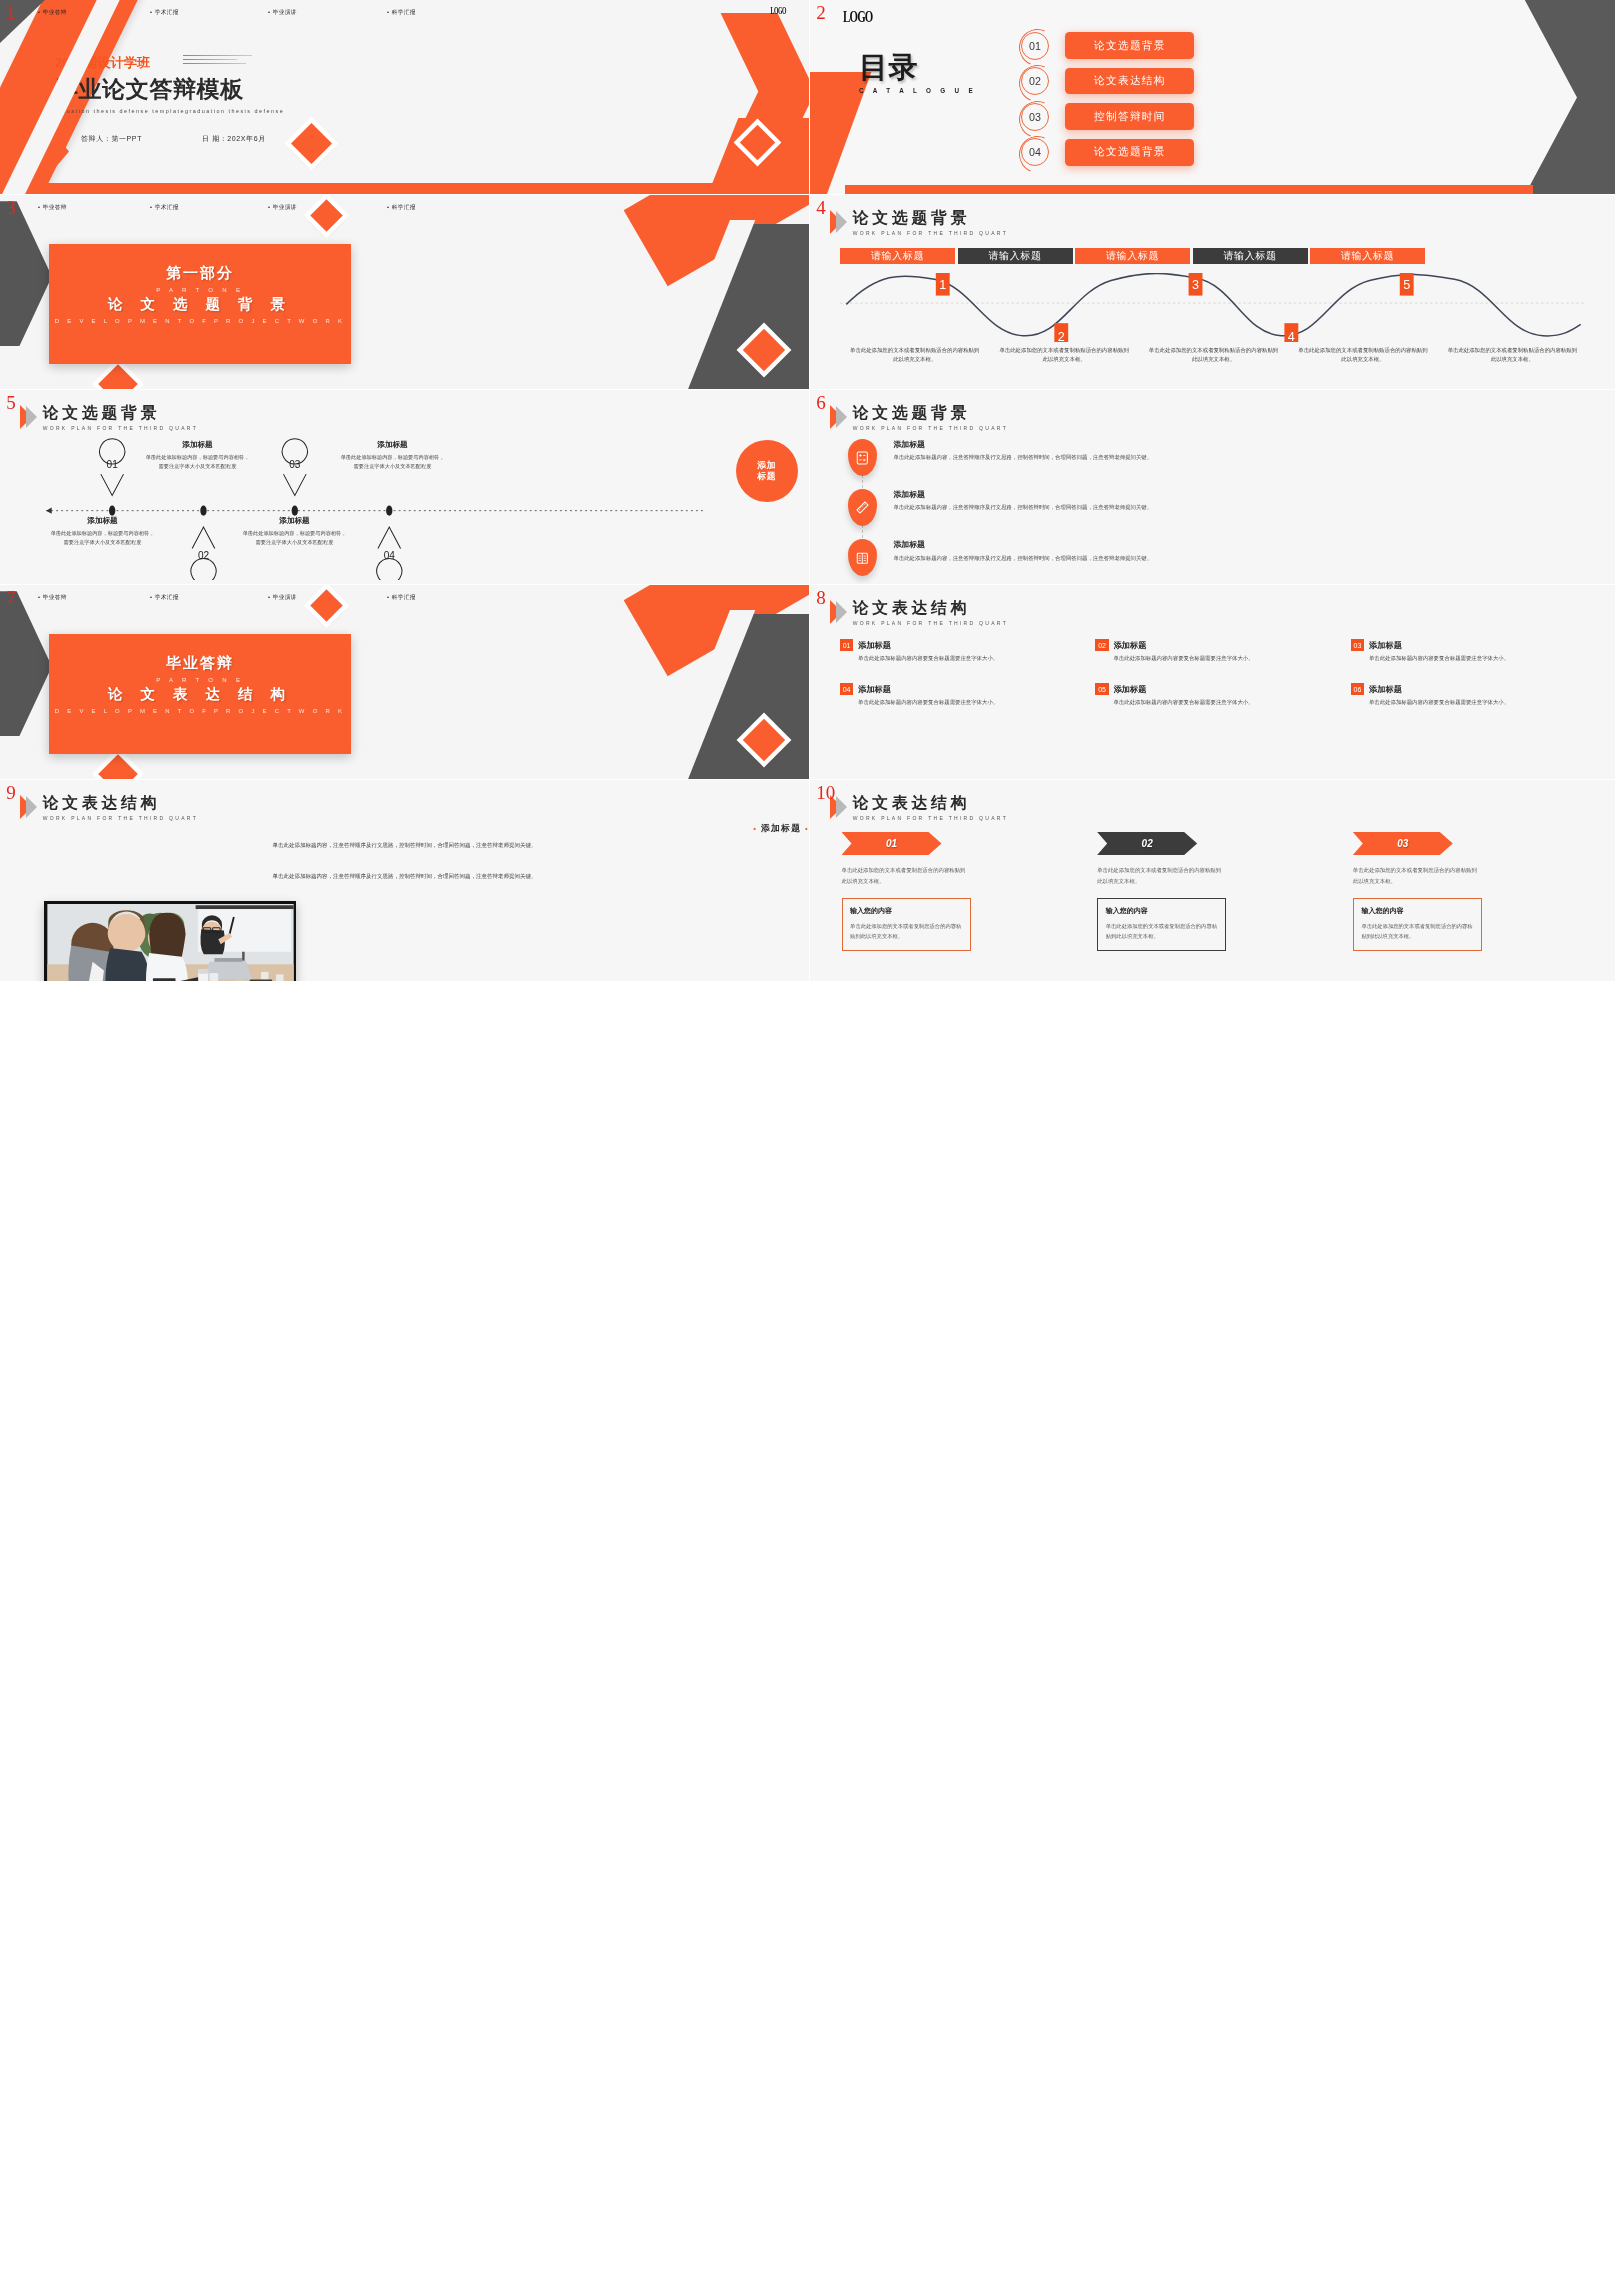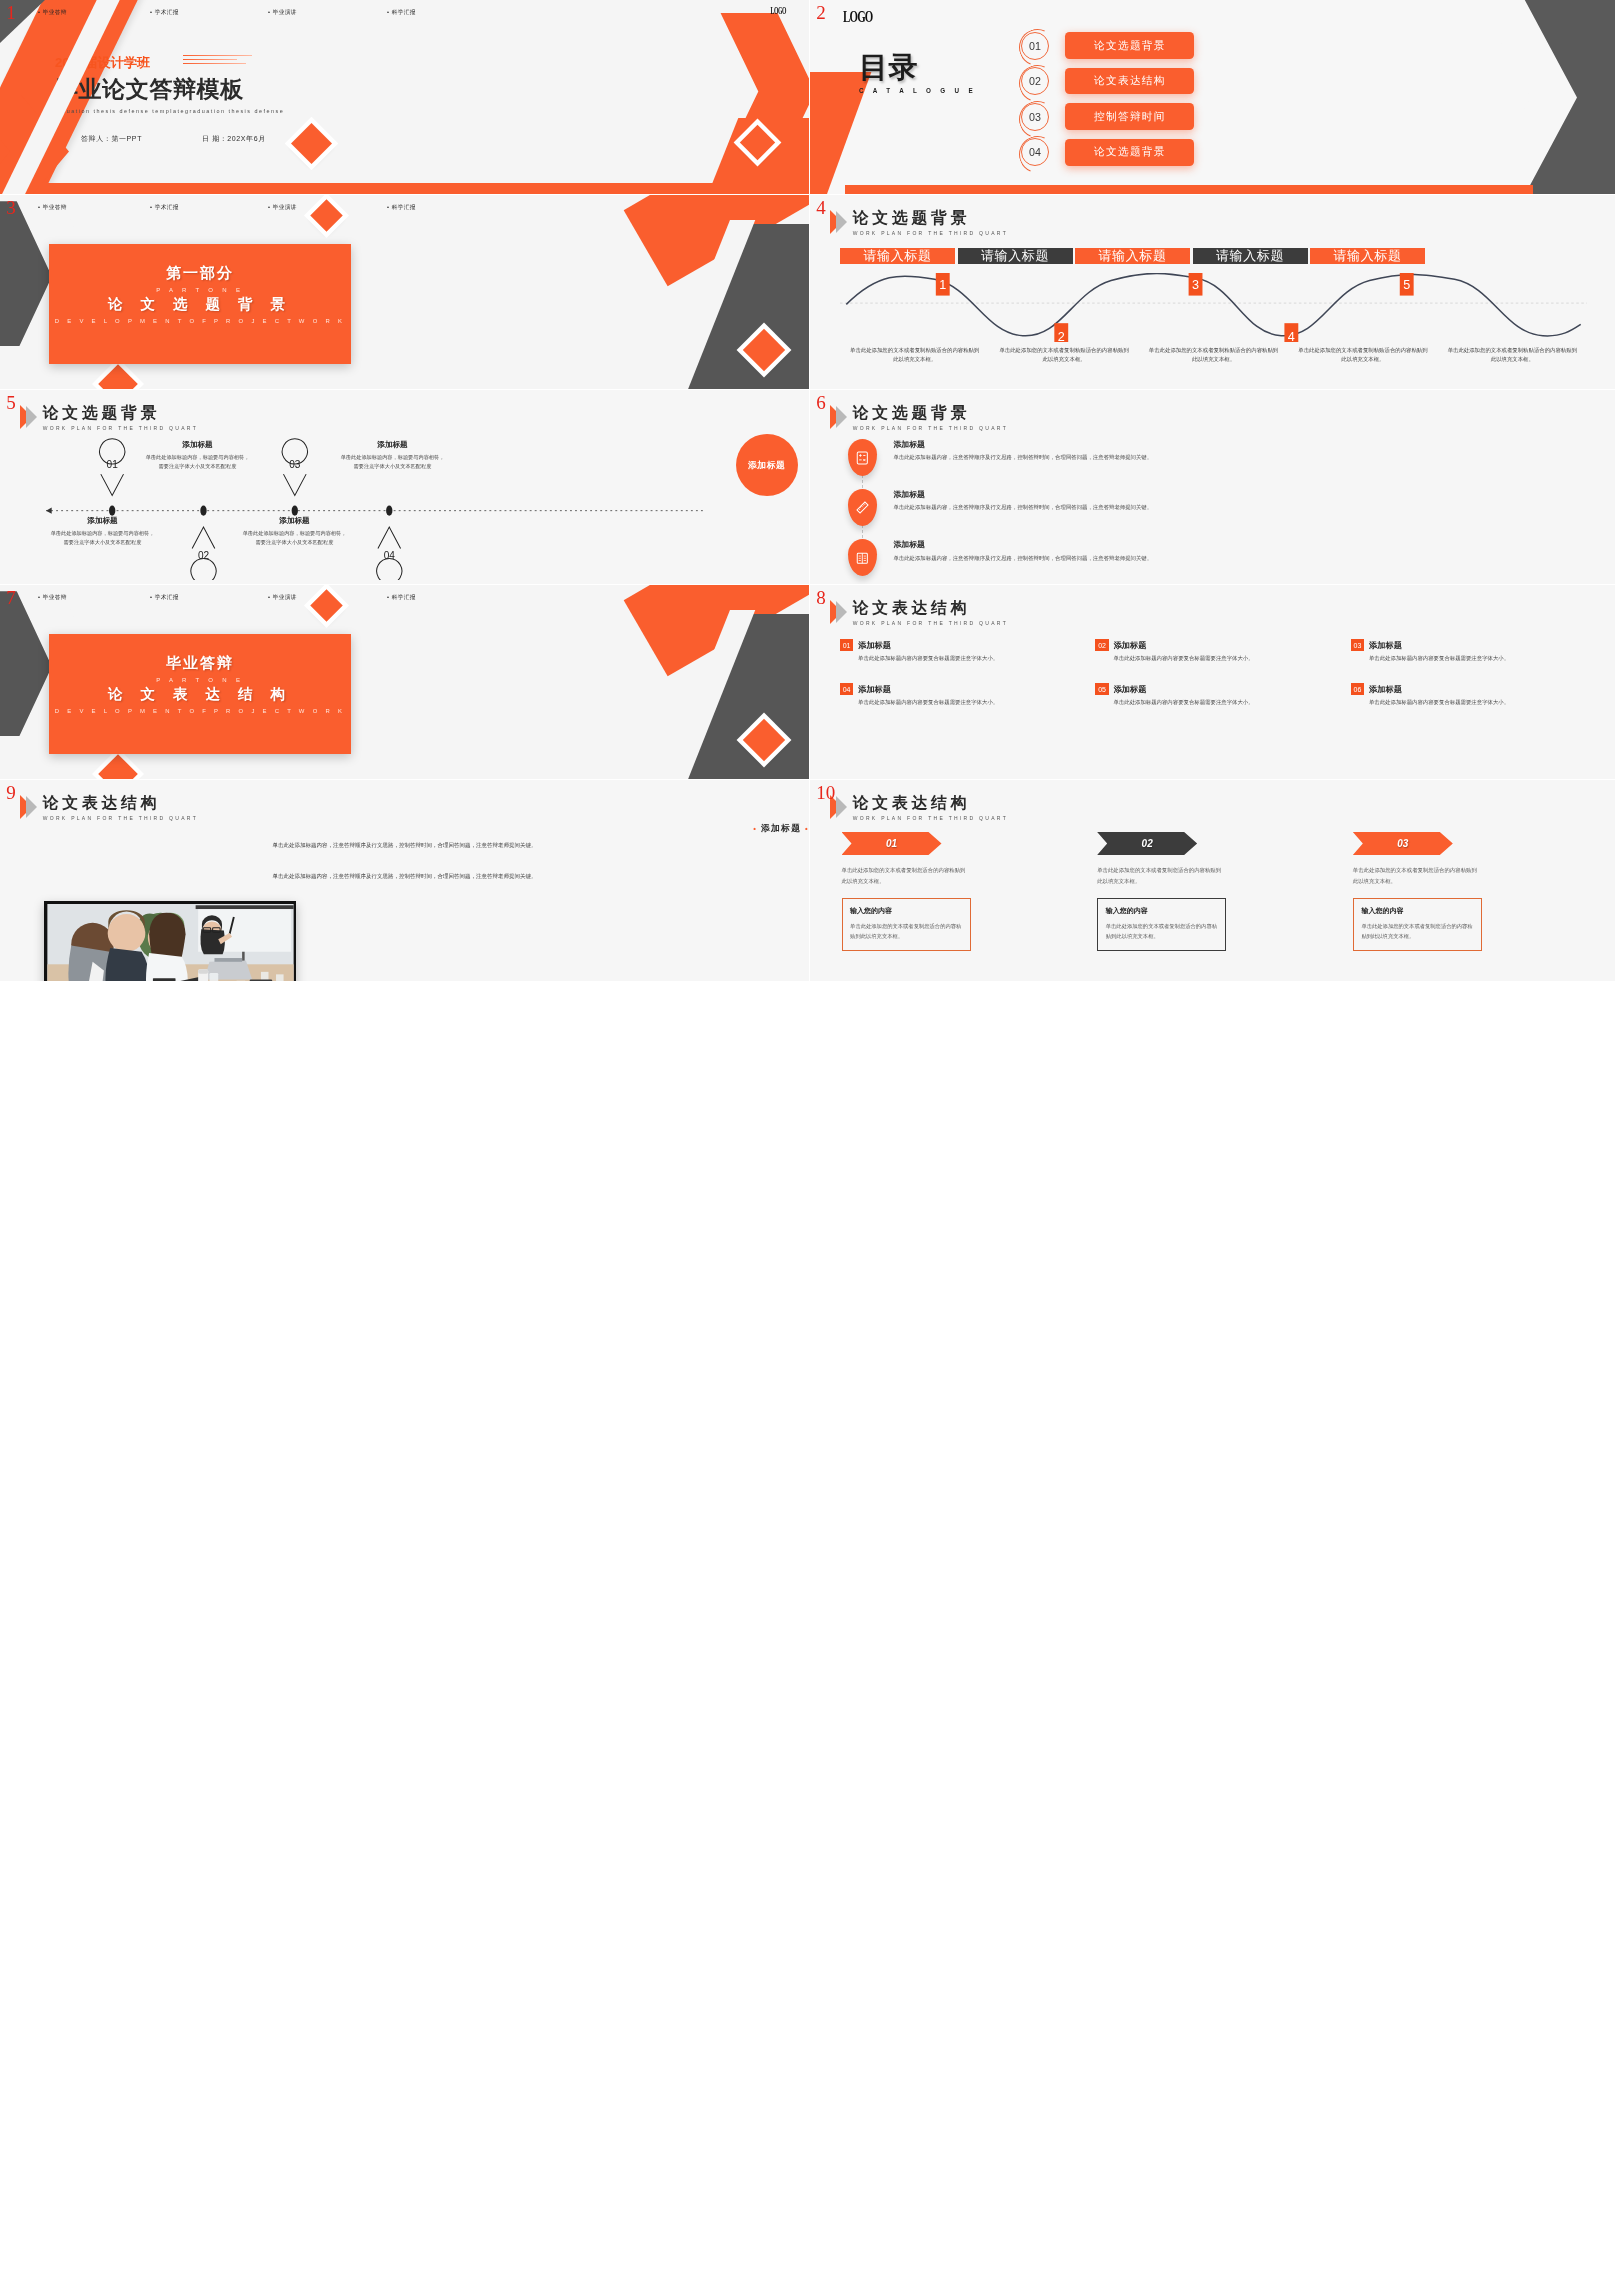--- a/index.html
+++ b/index.html
@@ -75,32 +75,32 @@
   .sec .card .p1 { text-align:center; margin-top:20px; font-size:15px; font-weight:bold; color:#fff; letter-spacing:1.9px; text-shadow:1.3px 1.3px 1.9px rgba(0,0,0,.2); }
   .sec .card .p2 { text-align:center; margin-top:3.8px; font-size:6px; color:#ffe6dd; letter-spacing:3.8px; }
   .sec .card .p3 { text-align:center; margin-top:2px; font-size:14.5px; font-weight:bold; color:#fff; letter-spacing:7px; text-shadow:1.3px 1.3px 1.9px rgba(0,0,0,.2); }
   .sec .card .p4 { text-align:center; margin-top:3.8px; font-size:5.9px; color:#ffe6dd; letter-spacing:3.3px; }
   .sec .d1 { left:315px; top:8.8px; width:23px; height:23px; }
   .sec .d2 { right:30px; bottom:24px; width:30px; height:30px; }
   .sec .d3 { left:104px; bottom:-8.8px; width:28px; height:28px; }
 
   
   #s4 .tabs { position:absolute; left:30px; top:53px; display:flex; gap:2.5px; }
-  #s4 .tab { width:115px; height:16.4px; display:flex; align-items:center; justify-content:center; font-size:13px; color:#fff; letter-spacing:0.6px; }
+  #s4 .tab { width:115px; height:16.4px; display:flex; align-items:center; justify-content:center; font-size:10px; color:#fff; letter-spacing:0.6px; }
   #s4 .tab.o { background:#fa5e2e; }
   #s4 .tab.d { background:#3c3c3c; }
   #s4 .wave { position:absolute; left:30px; top:78px; width:747px; height:69px; }
   #s4 .wcap { position:absolute; left:30px; top:151px; width:747px; display:flex; }
   #s4 .wcap div { flex:1; font-size:5.4px; color:#3d3d3d; line-height:1.75; padding:0 8.8px; text-align:center; }
 
   
   #s5 .tl { position:absolute; left:24px; top:45px; width:762px; height:145px; }
   #s5 .ttl { font-size:7.6px; font-weight:bold; color:#2a2a2a; text-align:center; }
   #s5 .tbody { font-size:5.2px; color:#444; line-height:1.6; text-align:center; margin-top:3.2px; }
-  #s5 .bigcirc { position:absolute; right:11.3px; top:44px; width:62px; height:62px; border-radius:50%; background:#fa5e2e; color:#fff; display:flex; align-items:center; justify-content:center; flex-direction:row; font-size:8.8px; font-weight:bold; letter-spacing:0.6px; line-height:1.25; }
+  #s5 .bigcirc { position:absolute; right:11.3px; top:50px; width:62px; height:62px; border-radius:50%; background:#fa5e2e; color:#fff; display:flex; align-items:center; justify-content:center; flex-direction:column; font-size:8.8px; font-weight:bold; letter-spacing:0.6px; line-height:1.25; }
 
   
   #s6 .list { position:absolute; left:38px; top:49px; width:743px; }
   #s6 .item { display:flex; gap:16.4px; margin-bottom:13.2px; }
   #s6 .bub { width:29px; height:37px; border-radius:50% 50% 50% 50%/ 42% 42% 58% 58%; background:#fa5e2e; display:flex; align-items:center; justify-content:center; flex:none; box-shadow:0 4.4px 6.3px rgba(0,0,0,.16); }
   #s6 .itxt .h { font-size:7.9px; font-weight:bold; color:#2a2a2a; margin-bottom:3.2px; }
   #s6 .itxt .b { font-size:5.4px; color:#444; line-height:1.8; }
   #s6 .dash { position:absolute; left:52px; top:60px; bottom:16.4px; border-left:0.6px dashed #c4c4c4; }
 
   

